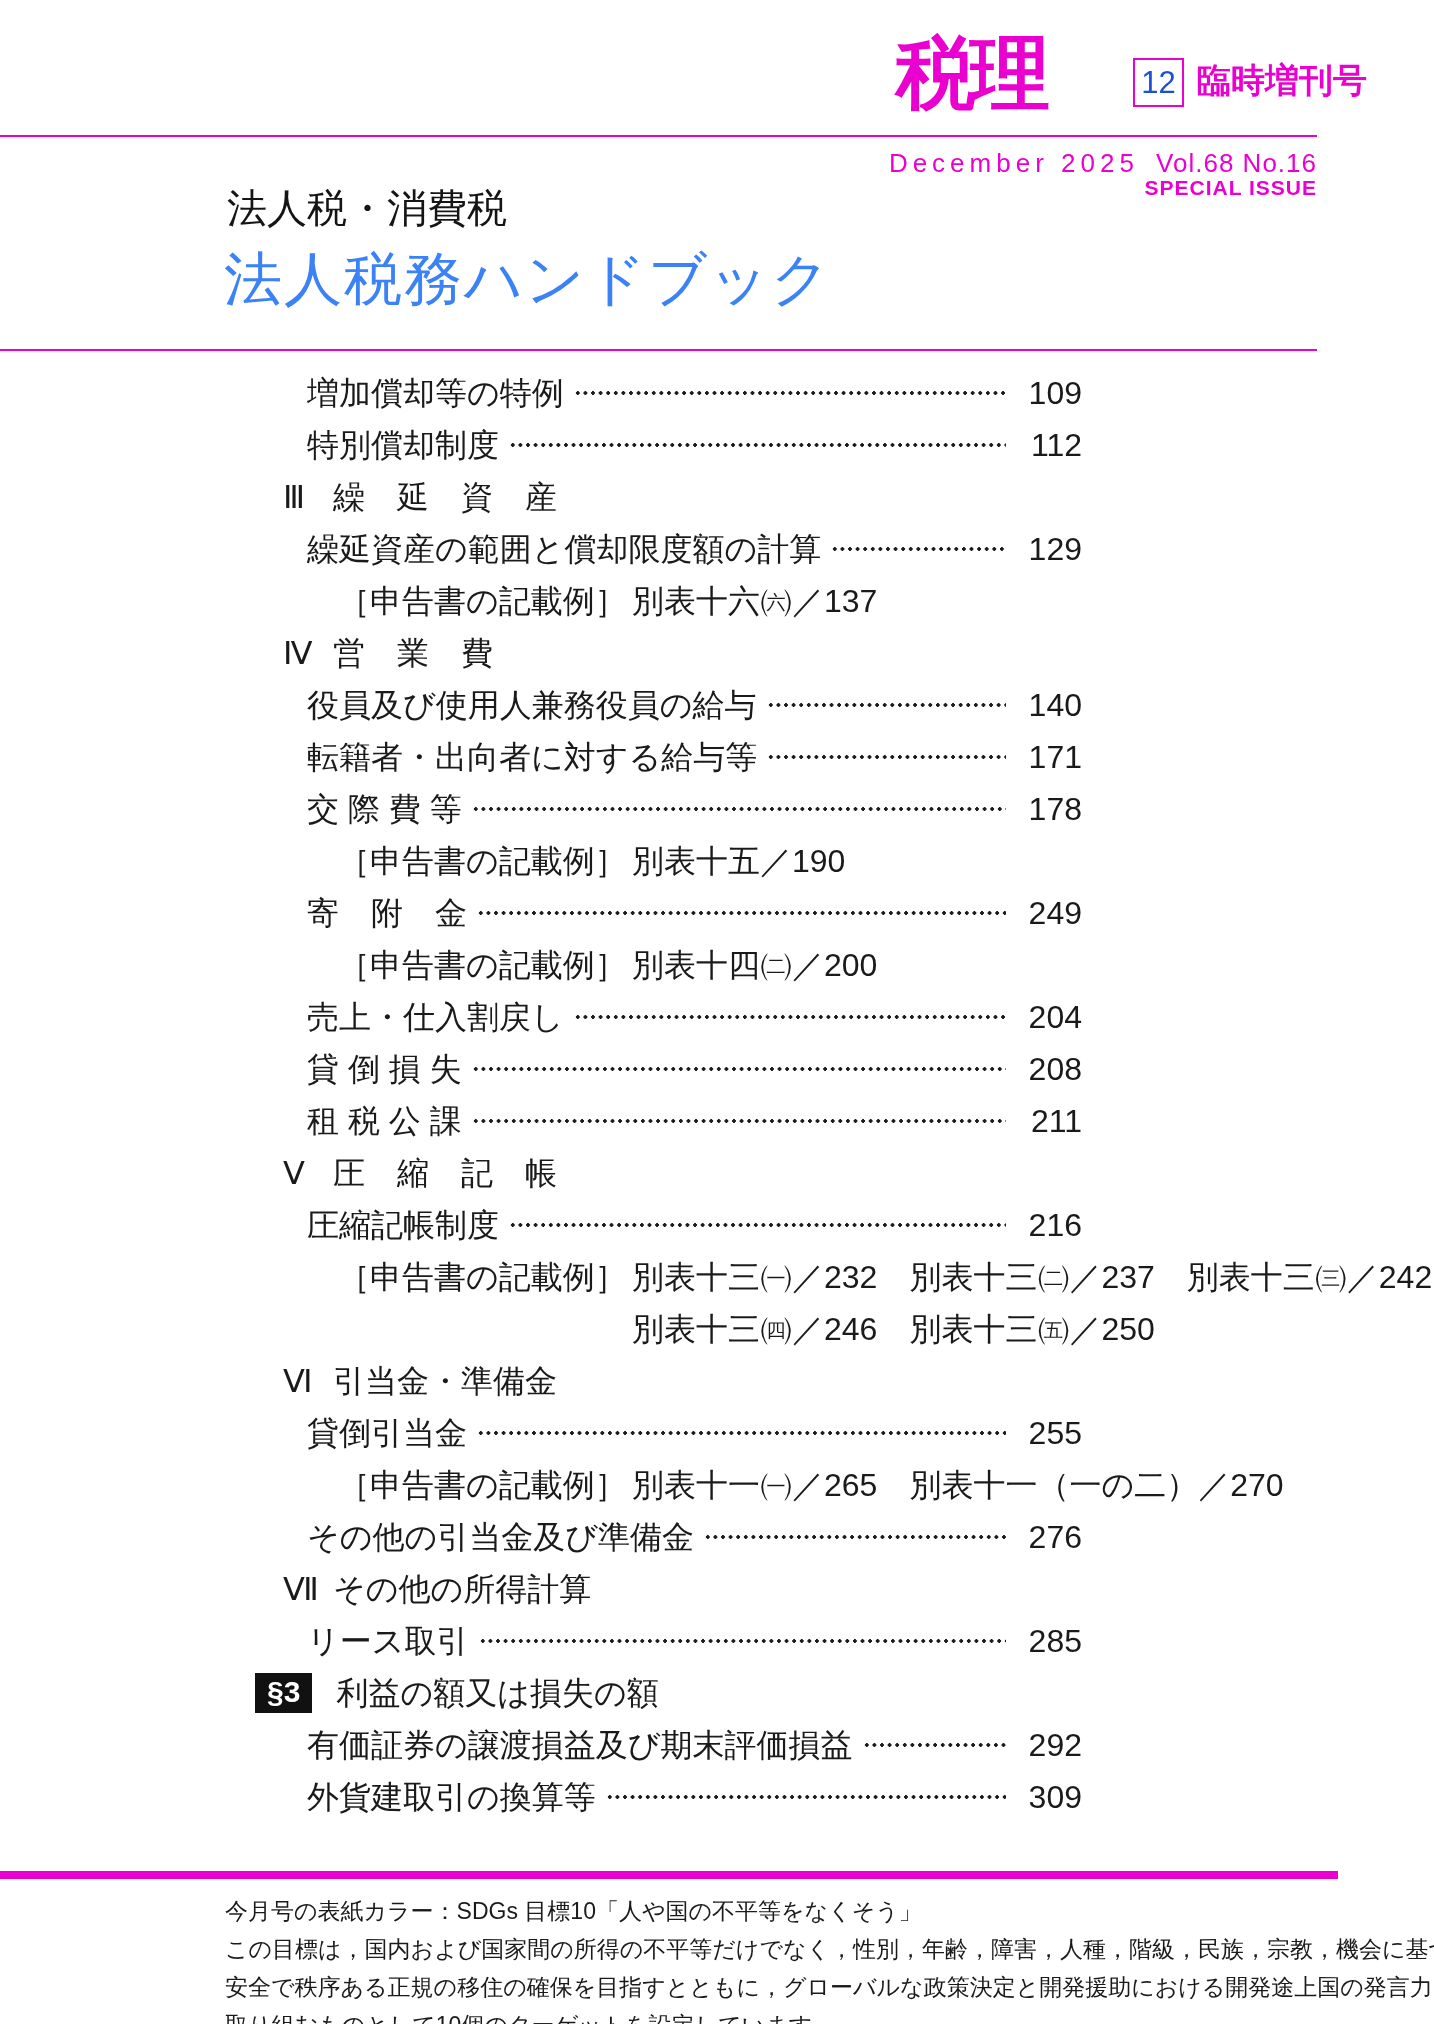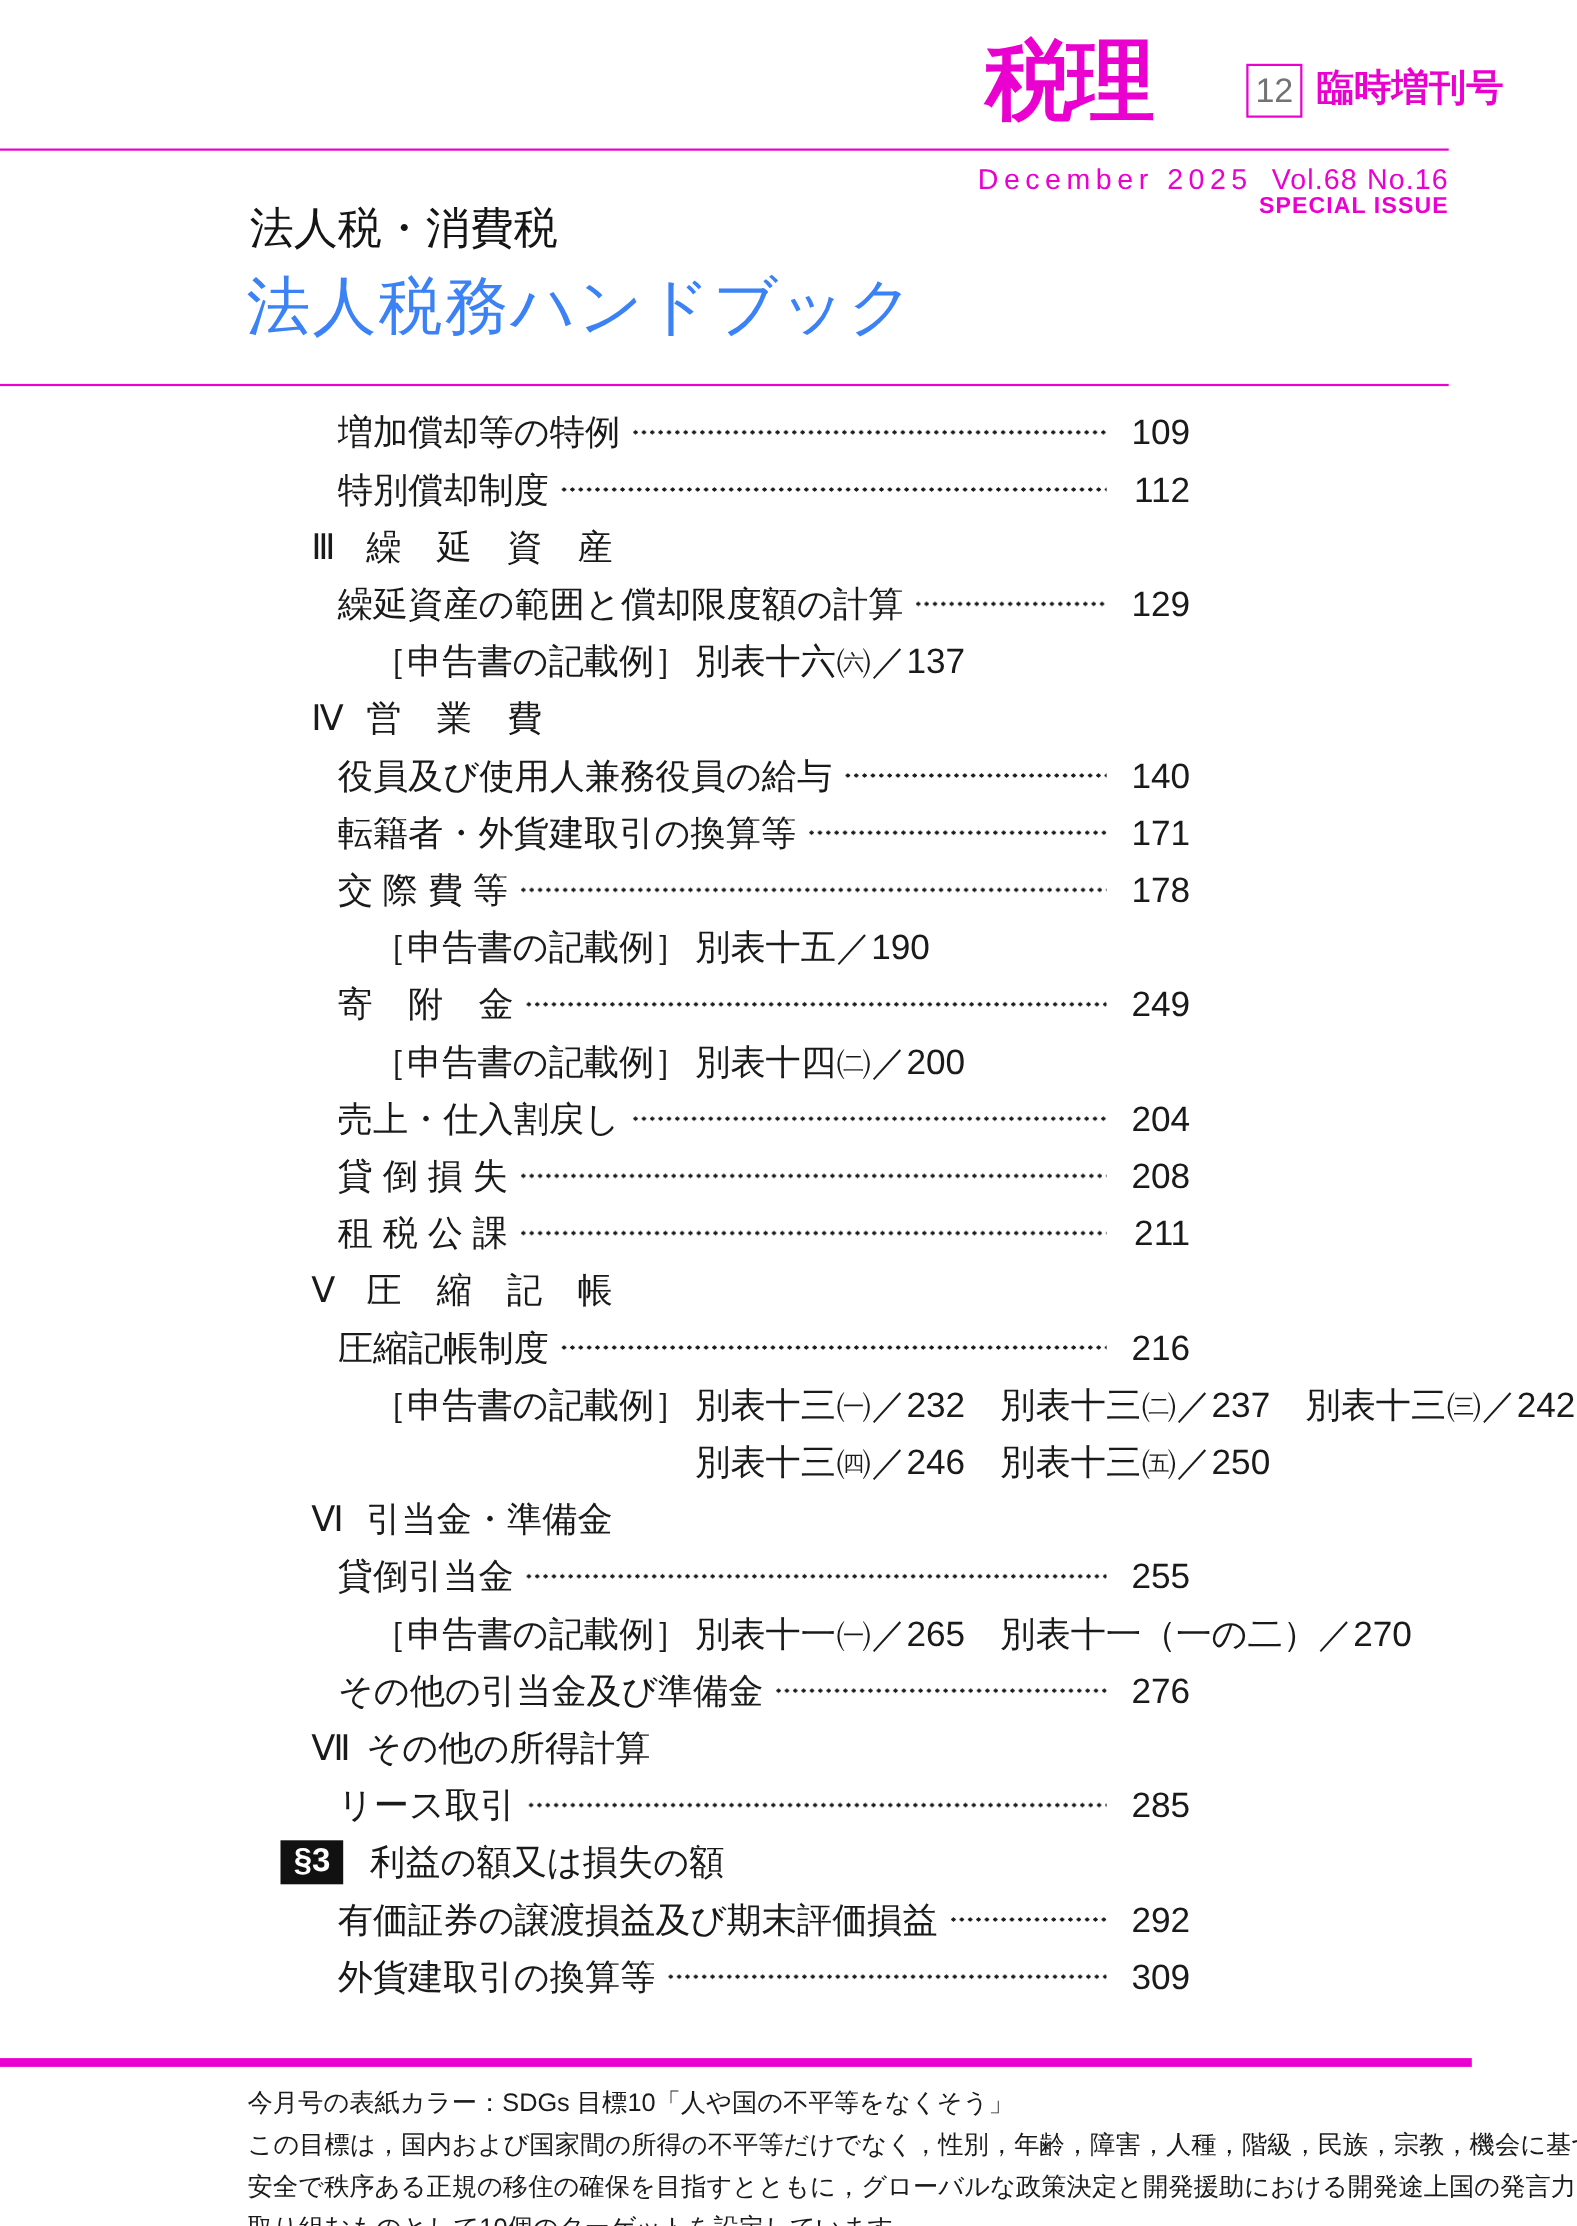--- a/index.html
+++ b/index.html
@@ -15,21 +15,21 @@
   .logo{
     position:absolute;left:896px;top:34px;
     font-size:80px;font-weight:900;letter-spacing:-6px;
     line-height:1;
   }
   .issue-box{
     position:absolute;left:1133px;top:58px;
     width:47px;height:45px;
     border:2px solid var(--accent);
     display:flex;align-items:center;justify-content:center;
-    font-size:31px;color:#737373;font-weight:500;
+    font-size:31px;color:#1d4ed8;font-weight:500;
   }
   .issue-label{
     position:absolute;left:1197px;top:61px;
     font-size:34px;font-weight:700;line-height:1.2;font-family:Liberation Serif, serif;
   }
   .rule{position:absolute;left:0;height:2px;}
   .rule-top{top:135px;width:1317px;}
   .rule-title{top:349px;width:1317px;}
   .rule-footer{top:1871px;width:1338px;height:8px;}
   .date-line{
@@ -140,21 +140,21 @@
       <div class="row row-section">
         <span class="numeral">Ⅳ</span>
         <span class="section-label">営　業　費</span>
       </div>
       <div class="row row-entry">
         <span class="entry-label">役員及び使用人兼務役員の給与</span>
         <span class="leader"></span>
         <span class="page-num">140</span>
       </div>
       <div class="row row-entry">
-        <span class="entry-label">転籍者・外貨建取引の換算等</span>
+        <span class="entry-label">転籍者・出向者に対する給与等</span>
         <span class="leader"></span>
         <span class="page-num">171</span>
       </div>
       <div class="row row-entry">
         <span class="entry-label">交 際 費 等</span>
         <span class="leader"></span>
         <span class="page-num">178</span>
       </div>
       <div class="row row-sub">
         <span class="sub-label">［申告書の記載例］</span>

